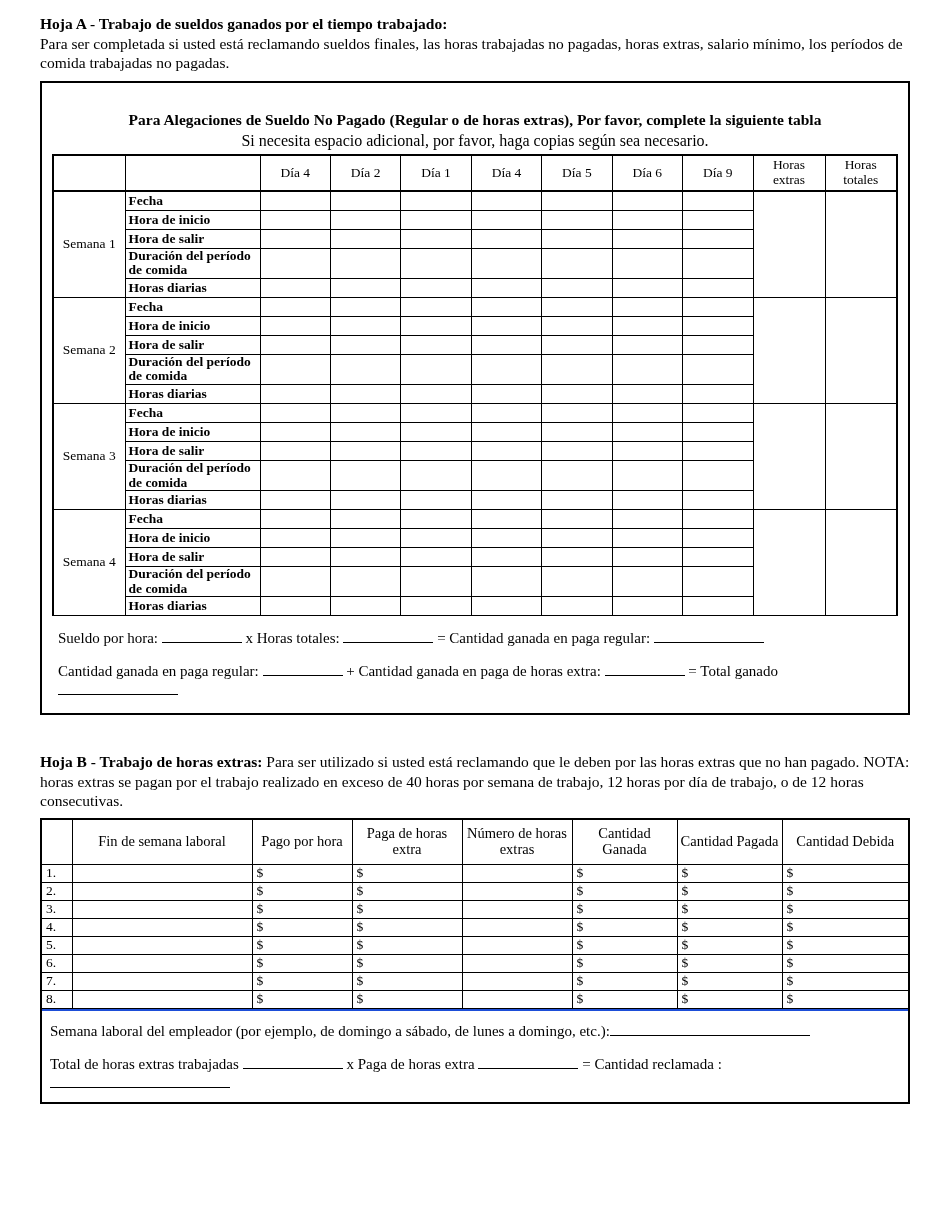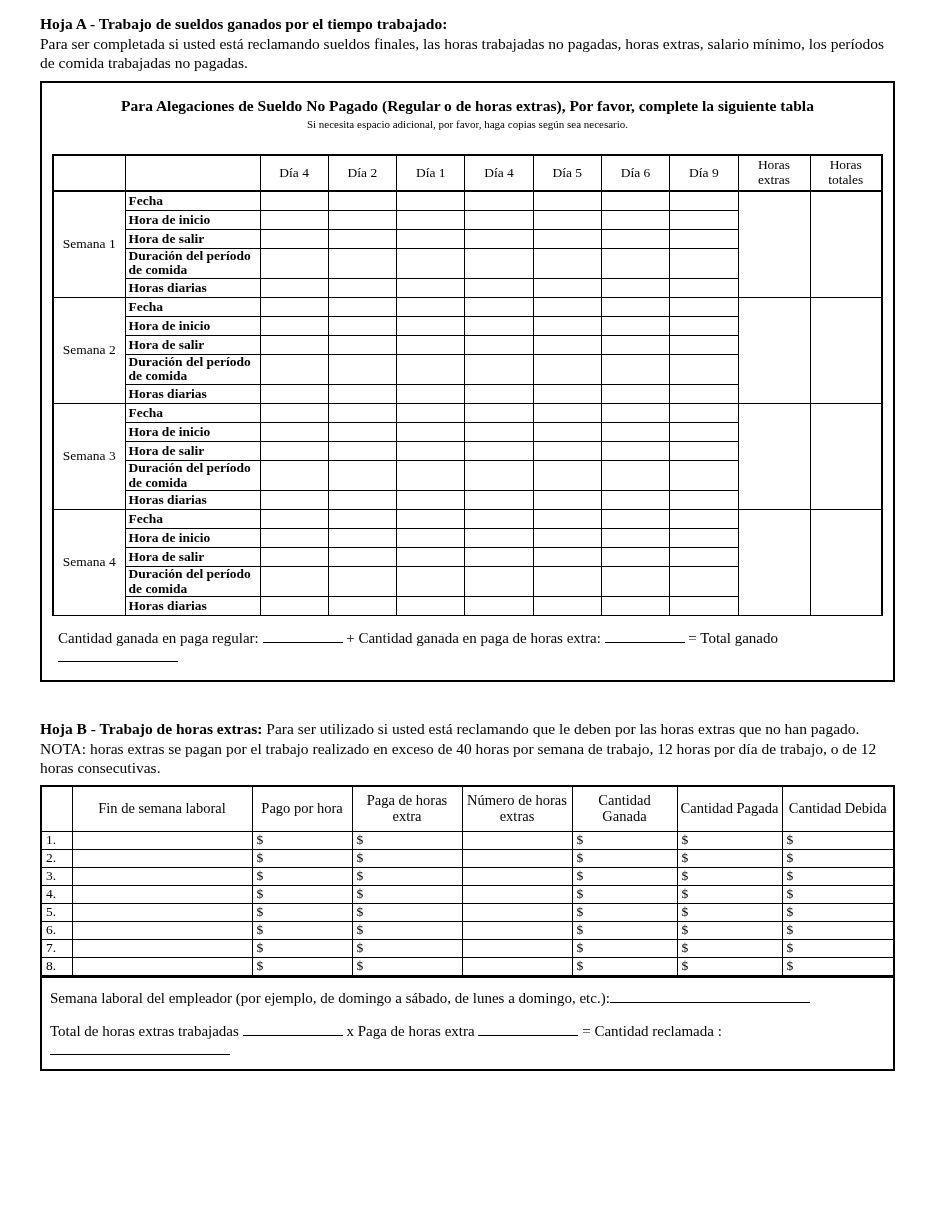--- a/index.html
+++ b/index.html
@@ -10,21 +10,21 @@
     width: 950px;
     min-height: 1230px;
     background: #ffffff;
     font-family: "Liberation Serif", serif;
     color: #000000;
   }
   .page {
     position: relative;
     width: 950px;
     min-height: 1230px;
-    padding: 14px 55px 10px 40px;
+    padding: 14px 40px 10px 40px;
     box-sizing: border-box;
   }
 
   
   .sheet-a-head {
     font-size: 15.5px;
     line-height: 1.24;
   }
   .sheet-a-head .bold {
     font-weight: bold;
@@ -40,27 +40,27 @@
     border: 2px solid #000;
     margin-top: 8px;
     padding: 8px 10px 10px 10px;
     box-sizing: border-box;
   }
 
   .box-title {
     text-align: center;
     font-weight: bold;
     font-size: 15.5px;
-    margin-top: 6px;
+    margin-top: 20px;
   }
   .box-sub {
     text-align: center;
-    font-size: 11px;
+    font-size: 16px;
     margin-top: 3px;
-    margin-bottom: 24px;
+    margin-bottom: 4px;
   }
 
   
   table.ts {
     border-collapse: collapse;
     width: 100%;
     table-layout: fixed;
   }
   table.ts td, table.ts th {
     border: 1px solid #000;
@@ -171,21 +171,21 @@
     height: 17px;
     padding: 0 4px;
     vertical-align: middle;
   }
   table.ot th.no-left, table.ot td.no-left { border-left: none; }
   table.ot th.no-right, table.ot td.no-right { border-right: none; }
   table.ot tr.first-row th { border-top: none; }
   td.num-col { width: 30px; font-size: 13.5px; }
   .ot-bottom-block {
     padding: 10px 8px 8px 8px;
-    border-top: 2px solid #000000;
+    border-top: 2px solid #1d4ed8;
   }
   .ot-line {
     font-size: 15px;
     margin-bottom: 14px;
     line-height: 1.2;
   }
   .ot-line:last-child { margin-bottom: 2px; }
 </style>
 </head>
 <body>
@@ -440,20 +440,28 @@
           <td class="cell"></td>
           <td class="cell"></td>
           <td class="cell"></td>
           <td class="cell"></td>
           <td class="cell"></td>
         </tr>
       </tbody>
     </table>
 
     <div class="formula-block">
+      <div class="formula-line">
+        <span>Sueldo por hora:</span>
+        <span class="blank b80"></span>
+        <span>x Horas totales:</span>
+        <span class="blank b90"></span>
+        <span>= Cantidad ganada en paga regular:</span>
+        <span class="blank b110"></span>
+      </div>
       <div class="formula-line">
         <span>Cantidad ganada en paga regular:</span>
         <span class="blank b80"></span>
         <span>+  Cantidad ganada en paga de horas extra:</span>
         <span class="blank b80"></span>
         <span>= Total ganado</span>
         <span class="blank b120"></span>
       </div>
     </div>
   </div>

